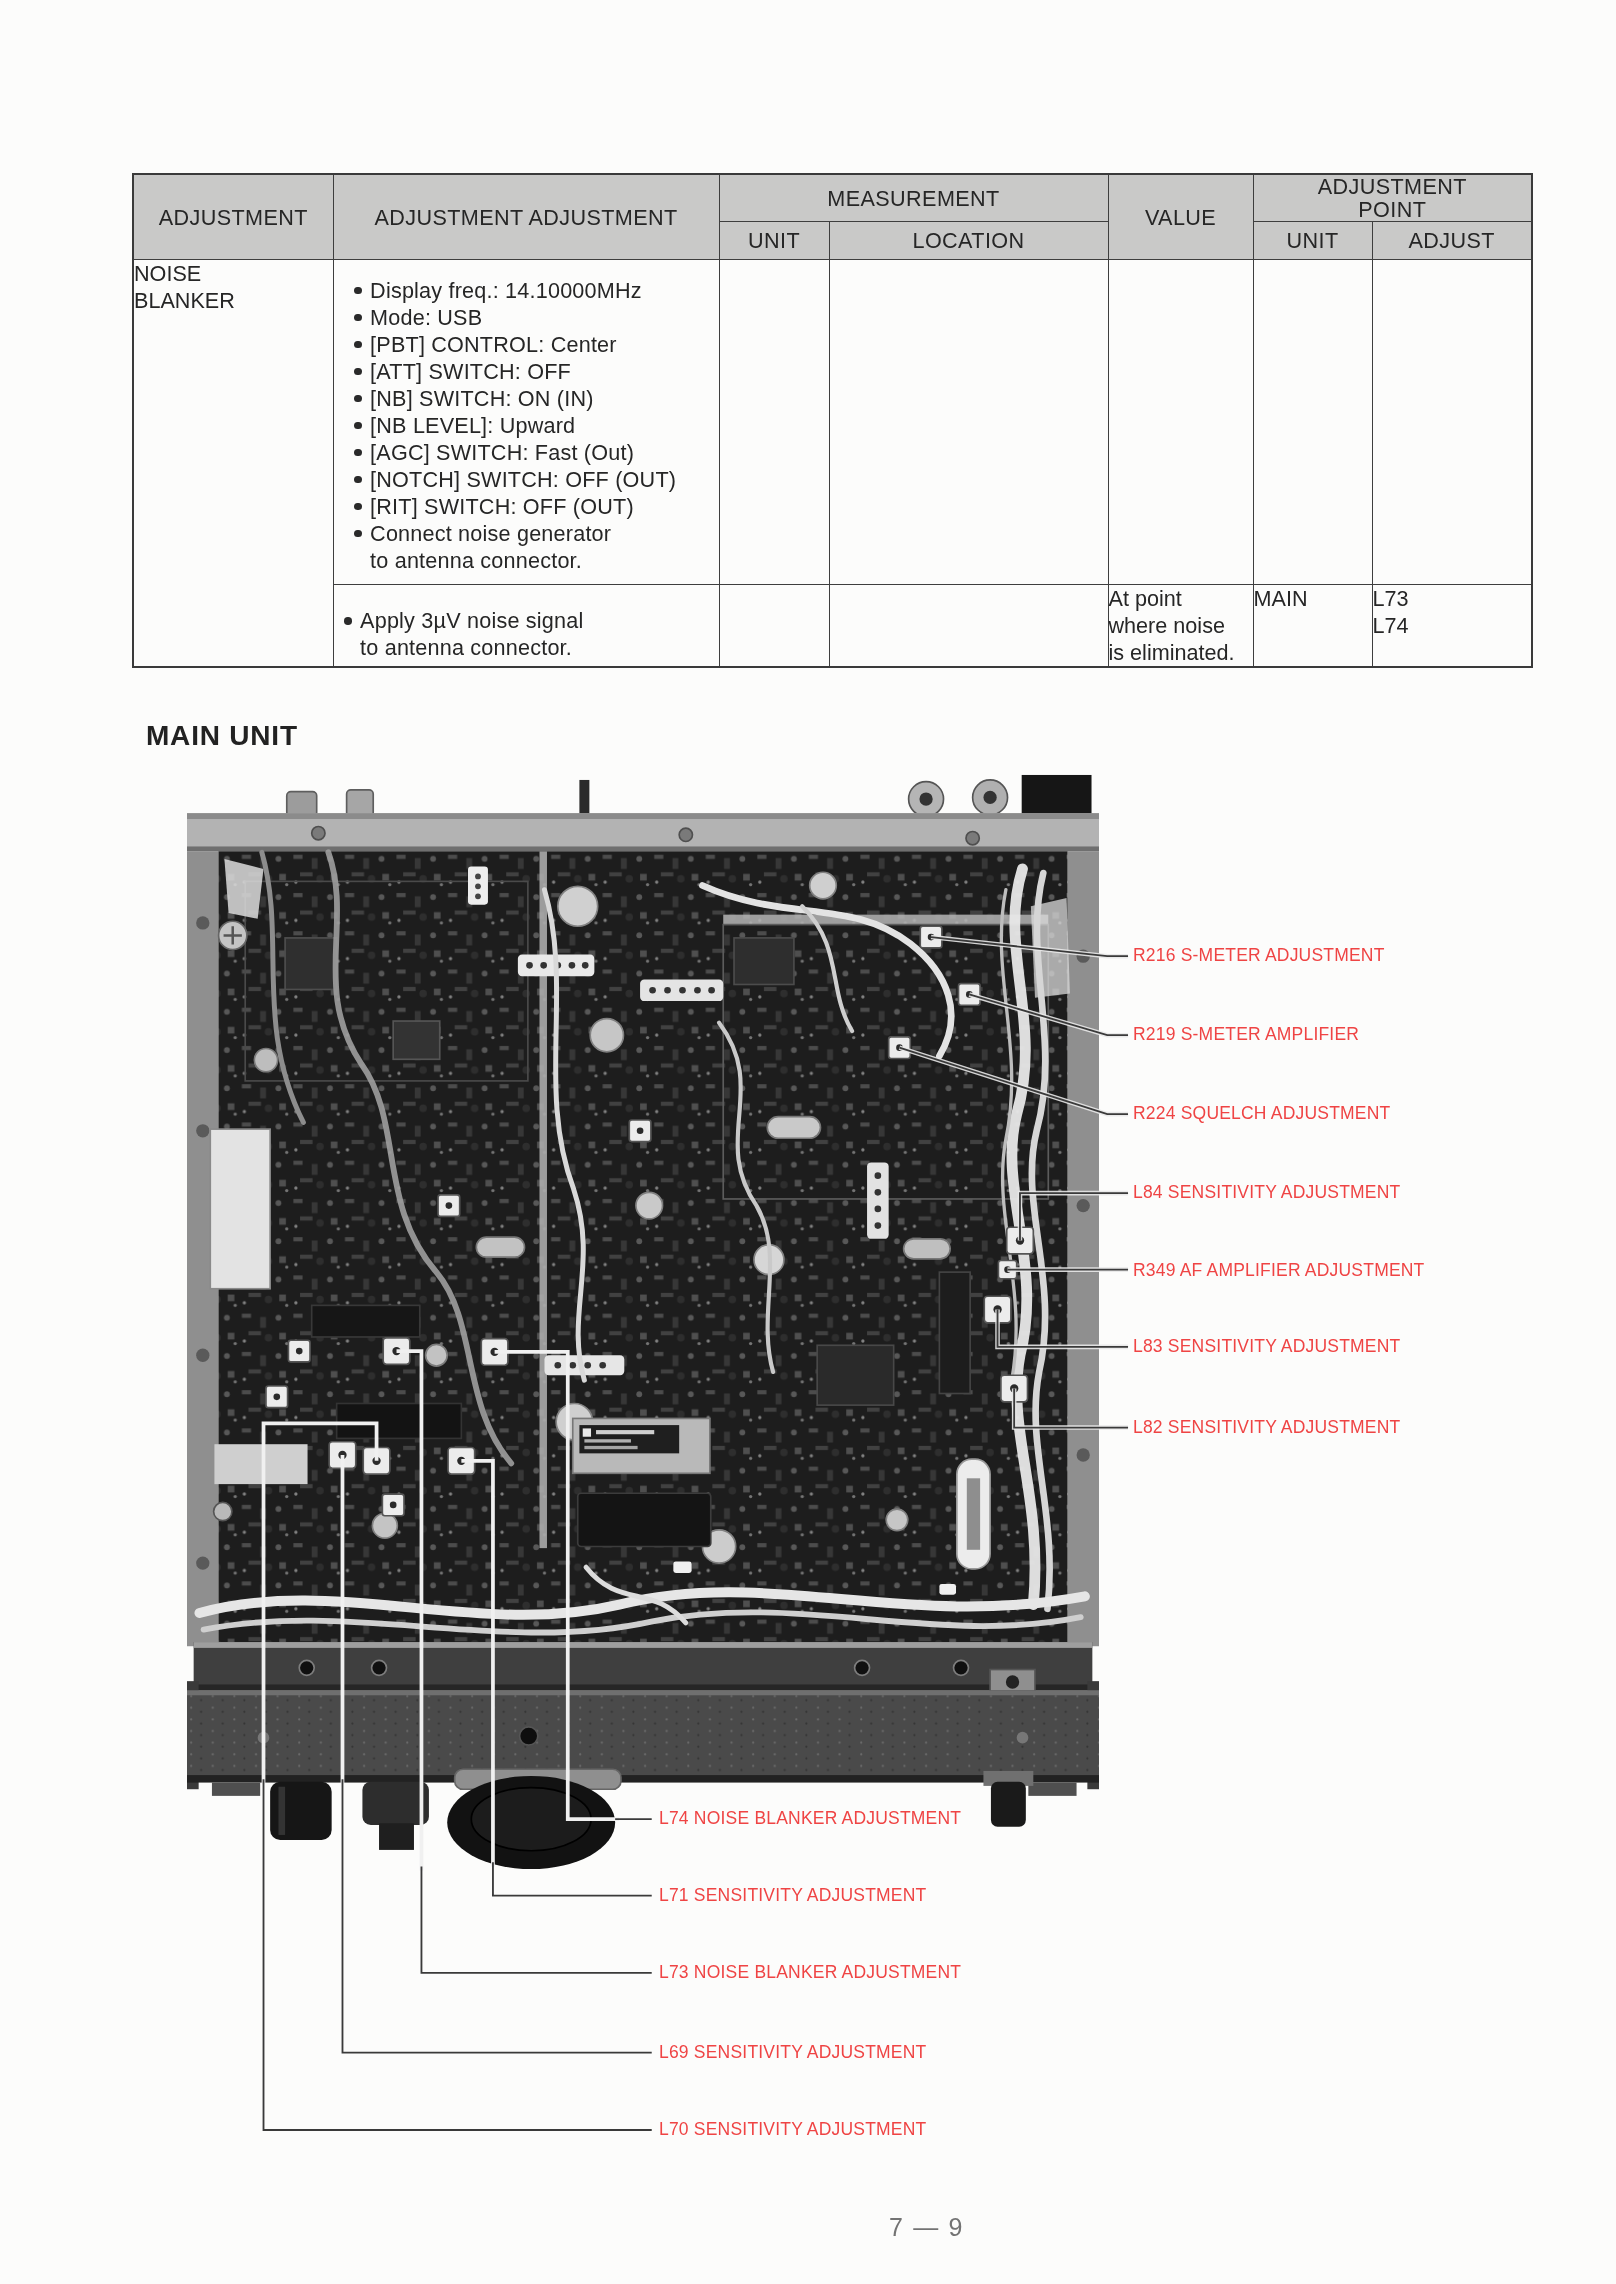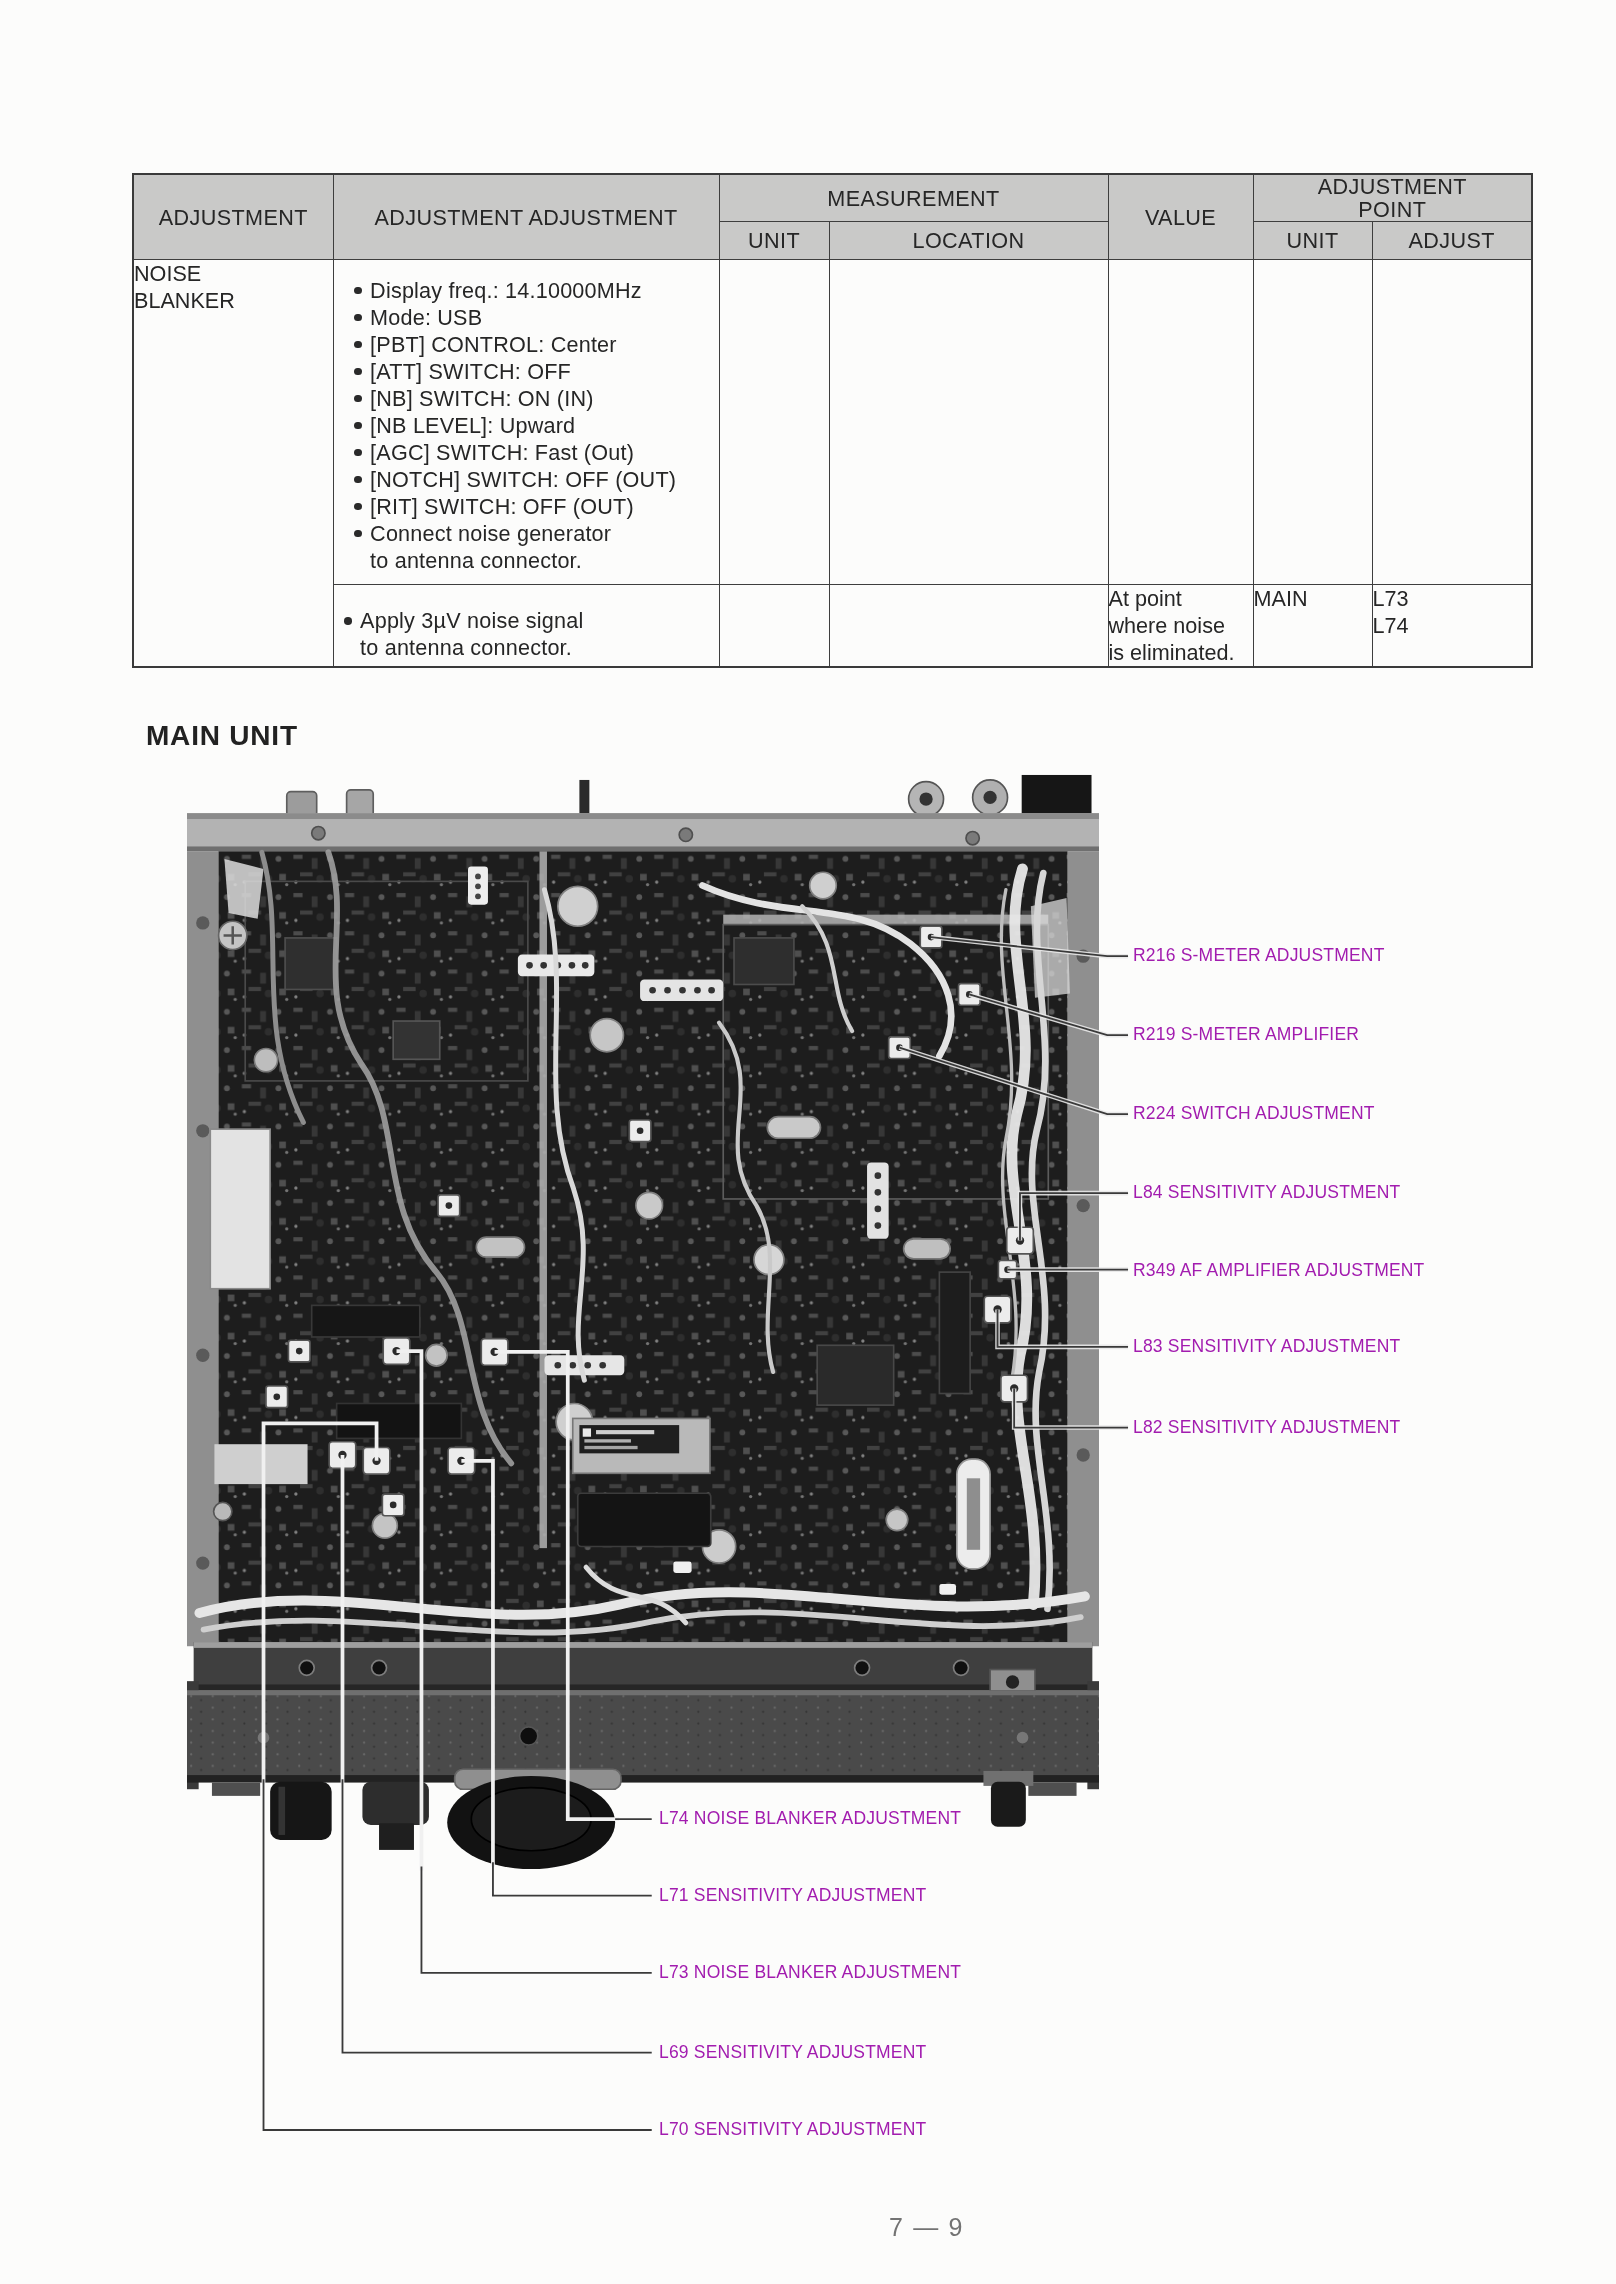--- a/index.html
+++ b/index.html
@@ -37,21 +37,21 @@
   }
   .cond2-wrap { padding:6.7px 3.3px 0 5px;margin-top:16px; }
   .value-cell { padding:8.3px 1.7px 0 10px; white-space:pre-line; line-height:27px; }
   .center-cell { padding-top:8.3px; white-space:pre-line; line-height:27px; }
 
   
   .fig-title { position:absolute; left:146px; top:720px; font-size:28px; font-weight:bold; letter-spacing:0.8px; color:#222; }
   .photo { position:absolute; left:187px; top:773px; width:912px; height:1098px; }
   .overlay { position:absolute; left:0; top:0; width:1616px; height:2284px; pointer-events:none; }
 
-  .callout { position:absolute; font-size:17.5px; line-height:21.6px; color:#a21caf; letter-spacing:0.2px; white-space:nowrap; }
+  .callout { position:absolute; font-size:17.5px; line-height:21.6px; color:#ef4444; letter-spacing:0.2px; white-space:nowrap; }
   .co-r { left:1133px; } .co-b { left:659px; }
 
   .page-number { position:absolute; left:856px; top:2213px; width:141px; text-align:center; font-size:25px; letter-spacing:1.7px; color:#737373; }
 
   
   .trim rect { fill:#ececec; stroke:#555; stroke-width:2; }
   .trim circle { fill:#2a2a2a; }
   .lead-dark { stroke:#3a3a3a; stroke-width:2.2; fill:none; }
   .lead-light { stroke:#f0f0f0; stroke-width:4.5; fill:none; }
   .lead-case { stroke:#e8e8e8; stroke-width:5.5; fill:none; opacity:0.9; }
@@ -419,21 +419,21 @@
     <path class="lead-light" d="M477,1625 H507 V2250"></path>
     <path class="lead-dark" d="M507,2245 V2373 H784"></path>
     <path class="lead-light" d="M412,1750 V2145"></path>
     <path class="lead-dark" d="M412,2140 V2469 H784"></path>
     <path class="lead-light" d="M453,1757 V1712 H317 V2145"></path>
     <path class="lead-dark" d="M317,2140 V2562 H784"></path>
   </svg>
 
   <div class="callout co-r" style="top:945px">R216 S-METER ADJUSTMENT</div>
   <div class="callout co-r" style="top:1024px">R219 S-METER AMPLIFIER</div>
-  <div class="callout co-r" style="top:1103px">R224 SWITCH ADJUSTMENT</div>
+  <div class="callout co-r" style="top:1103px">R224 SQUELCH ADJUSTMENT</div>
   <div class="callout co-r" style="top:1182px">L84 SENSITIVITY ADJUSTMENT</div>
   <div class="callout co-r" style="top:1260px">R349 AF AMPLIFIER ADJUSTMENT</div>
   <div class="callout co-r" style="top:1336px">L83 SENSITIVITY ADJUSTMENT</div>
   <div class="callout co-r" style="top:1417px">L82 SENSITIVITY ADJUSTMENT</div>
   <div class="callout co-b" style="top:1808px">L74 NOISE BLANKER ADJUSTMENT</div>
   <div class="callout co-b" style="top:1885px">L71 SENSITIVITY ADJUSTMENT</div>
   <div class="callout co-b" style="top:1962px">L73 NOISE BLANKER ADJUSTMENT</div>
   <div class="callout co-b" style="top:2042px">L69 SENSITIVITY ADJUSTMENT</div>
   <div class="callout co-b" style="top:2119px">L70 SENSITIVITY ADJUSTMENT</div>
 

